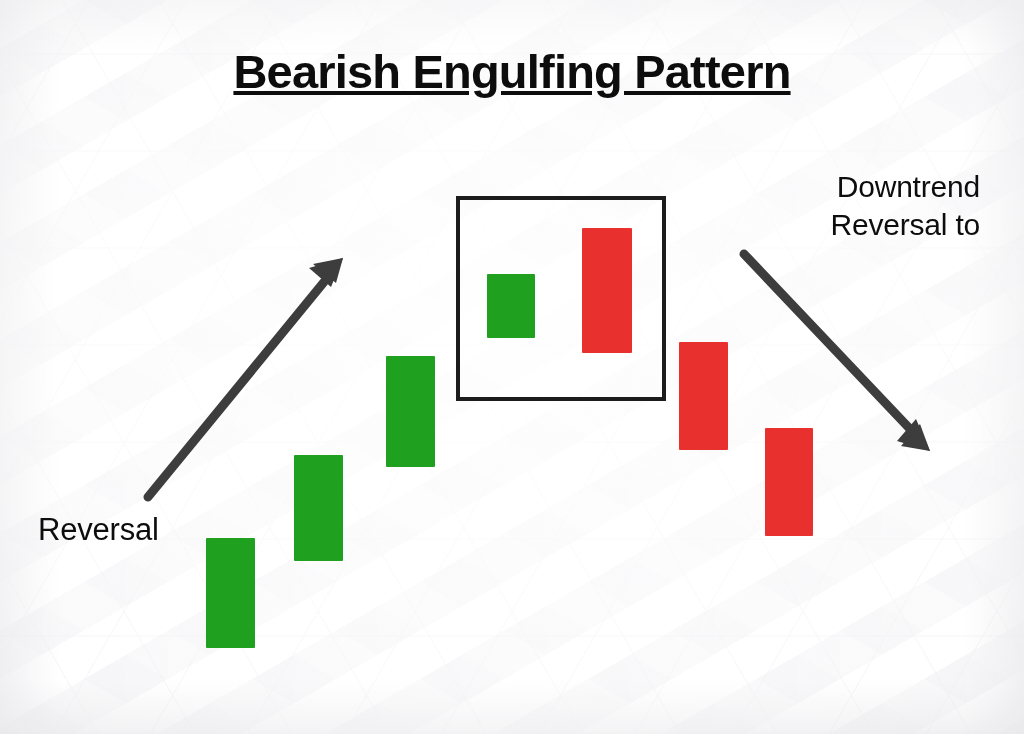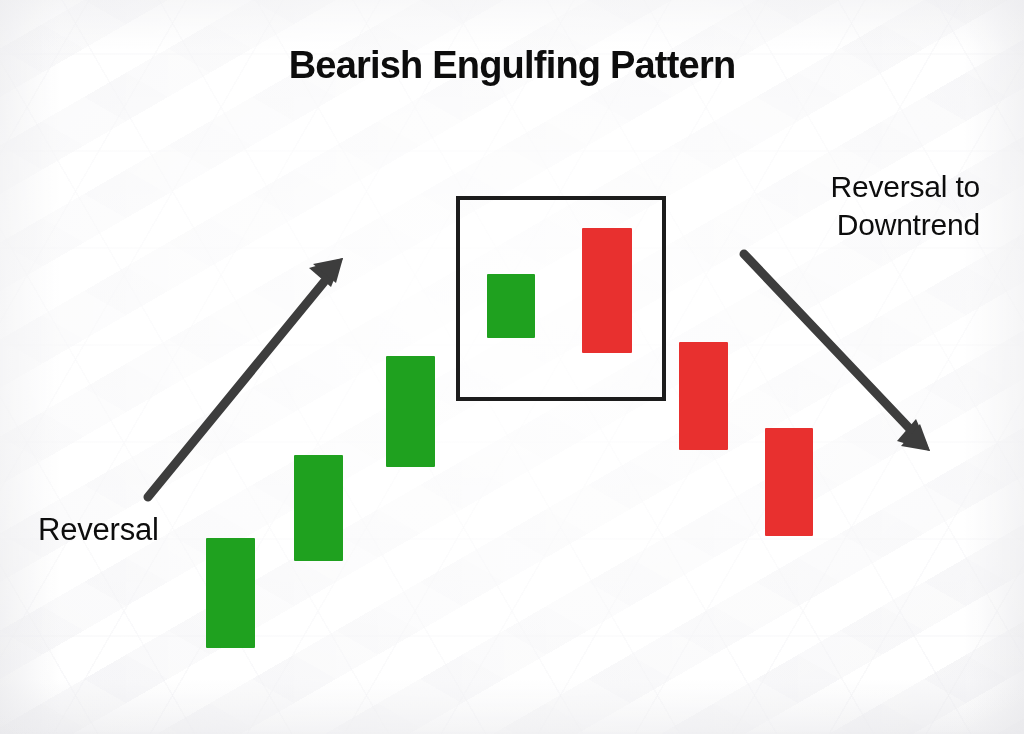--- a/index.html
+++ b/index.html
@@ -53,25 +53,26 @@
   }
 
   
   #chart-title {
     position: absolute;
     left: 0;
     top: 44px;
     width: 1024px;
     text-align: center;
     font-family: "Liberation Sans", sans-serif;
-    font-size: 38px;
+    font-size: 47px;
     font-weight: bold;
     letter-spacing: -0.8px;
     color: #0d0d0d;
     white-space: nowrap;
+    text-decoration: underline;
   }
 
   
   .annotation {
     position: absolute;
     font-family: "Liberation Sans", sans-serif;
     color: #0d0d0d;
     font-weight: normal;
   }
   #label-uptrend {
@@ -150,17 +151,17 @@
     <g>
       <line x1="744" y1="254" x2="911" y2="430" stroke="#3d3d3d" stroke-width="9" stroke-linecap="round"></line>
       <polygon points="930,451 897,441 916,419" fill="#3d3d3d"></polygon>
       <polygon points="930,451 901,446 920,424" fill="#3d3d3d"></polygon>
     </g>
   </svg>
 
   <div class="annotation" id="label-uptrend">Reversal</div>
 
   <div class="annotation" id="label-reversal">
+    <div>Downtrend</div>
     <div>Reversal to</div>
-    <div>Downtrend</div>
   </div>
 
 </div>
 
 </body></html>

